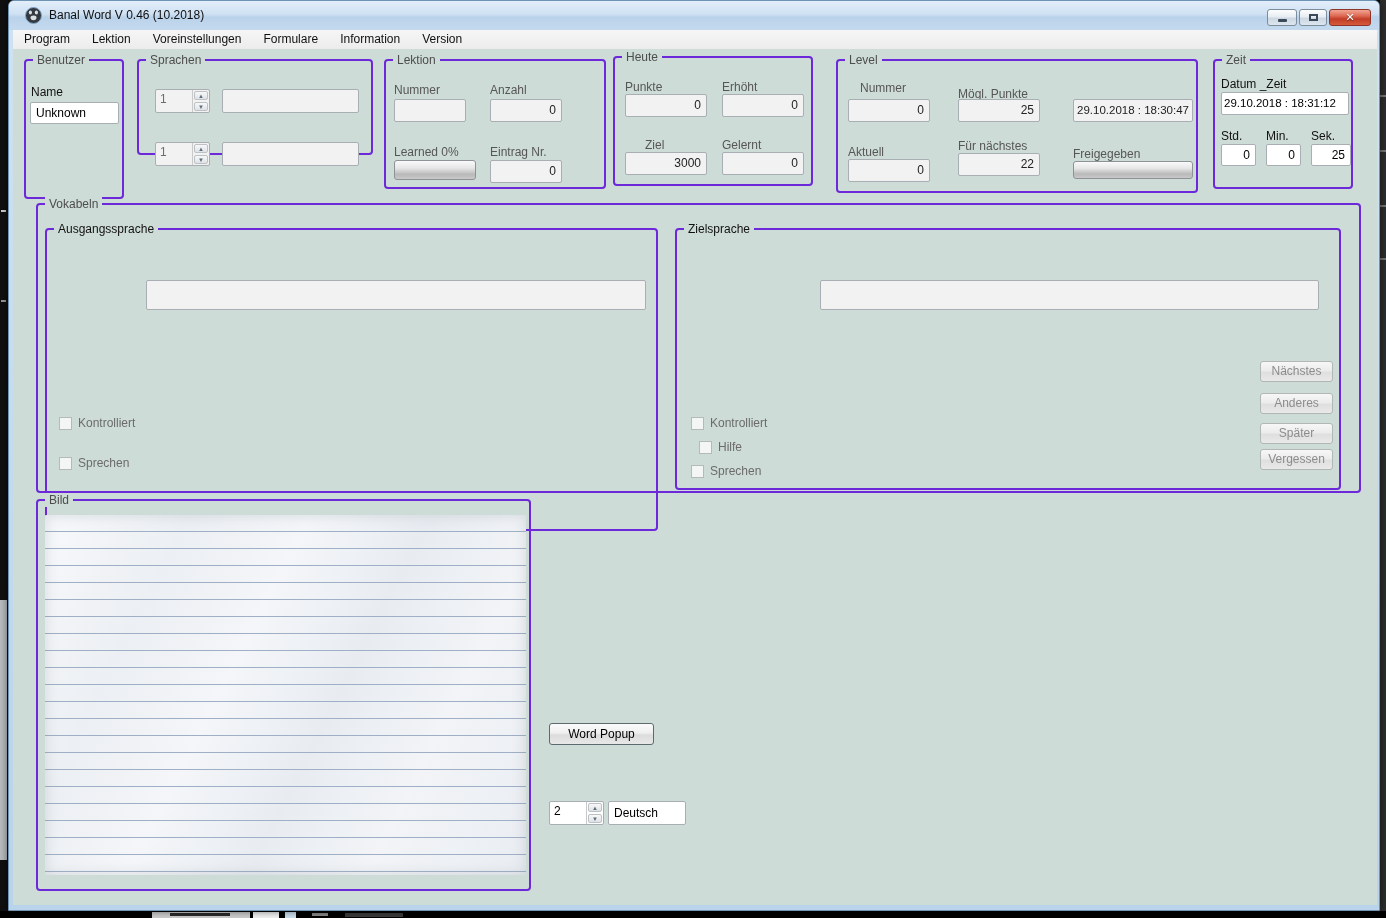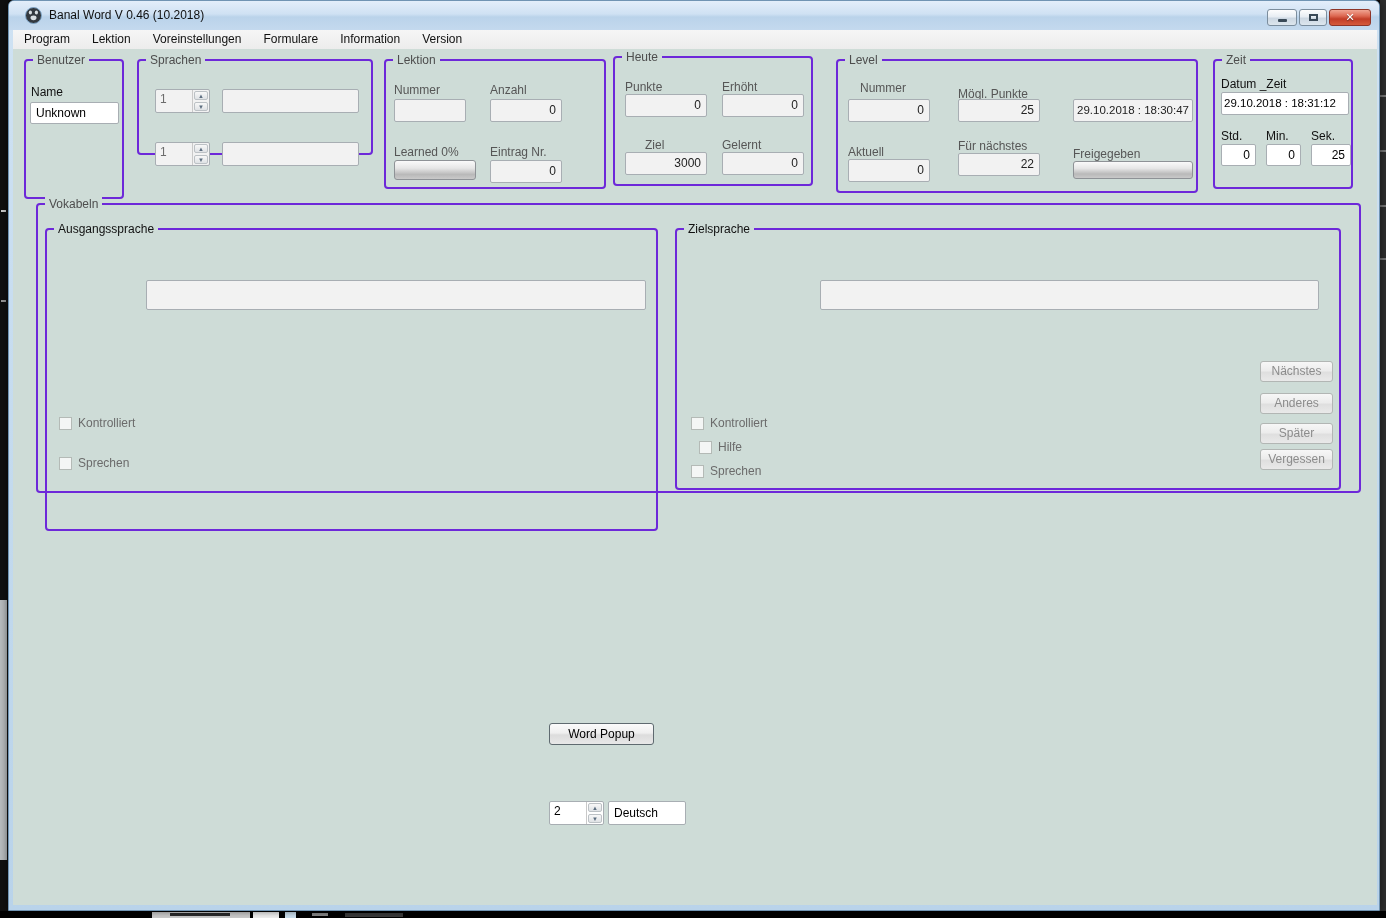--- a/index.html
+++ b/index.html
@@ -255,20 +255,24 @@
             <span class="box"></span>
             <span class="cbl">Sprechen</span>
           </div>
           <div class="btn" style="left:583px;top:131px;width:73px;height:21px;">Nächstes</div>
           <div class="btn" style="left:583px;top:163px;width:73px;height:21px;">Anderes</div>
           <div class="btn" style="left:583px;top:193px;width:73px;height:21px;">Später</div>
           <div class="btn" style="left:583px;top:219px;width:73px;height:21px;">Vergessen</div>
         </div>
       </div>
 
+      <div class="gbox" style="left:23px;top:450px;width:495px;height:392px;">
+        <span class="glabel">Bild</span>
+        <div class="paper" style="left:7px;top:14px;width:481px;height:360px;"></div>
+      </div>
 
       <div class="btn enabled" style="left:536px;top:674px;width:105px;height:22px;line-height:20px;text-align:center;">Word Popup</div>
 
       <div class="spin enabled" style="left:536px;top:752px;width:55px;height:24px;">
         <span class="val">2</span>
         <span class="arrows">
             <span class="ar">▲</span>
             <span class="ar">▼</span>
           </span>
       </div>

